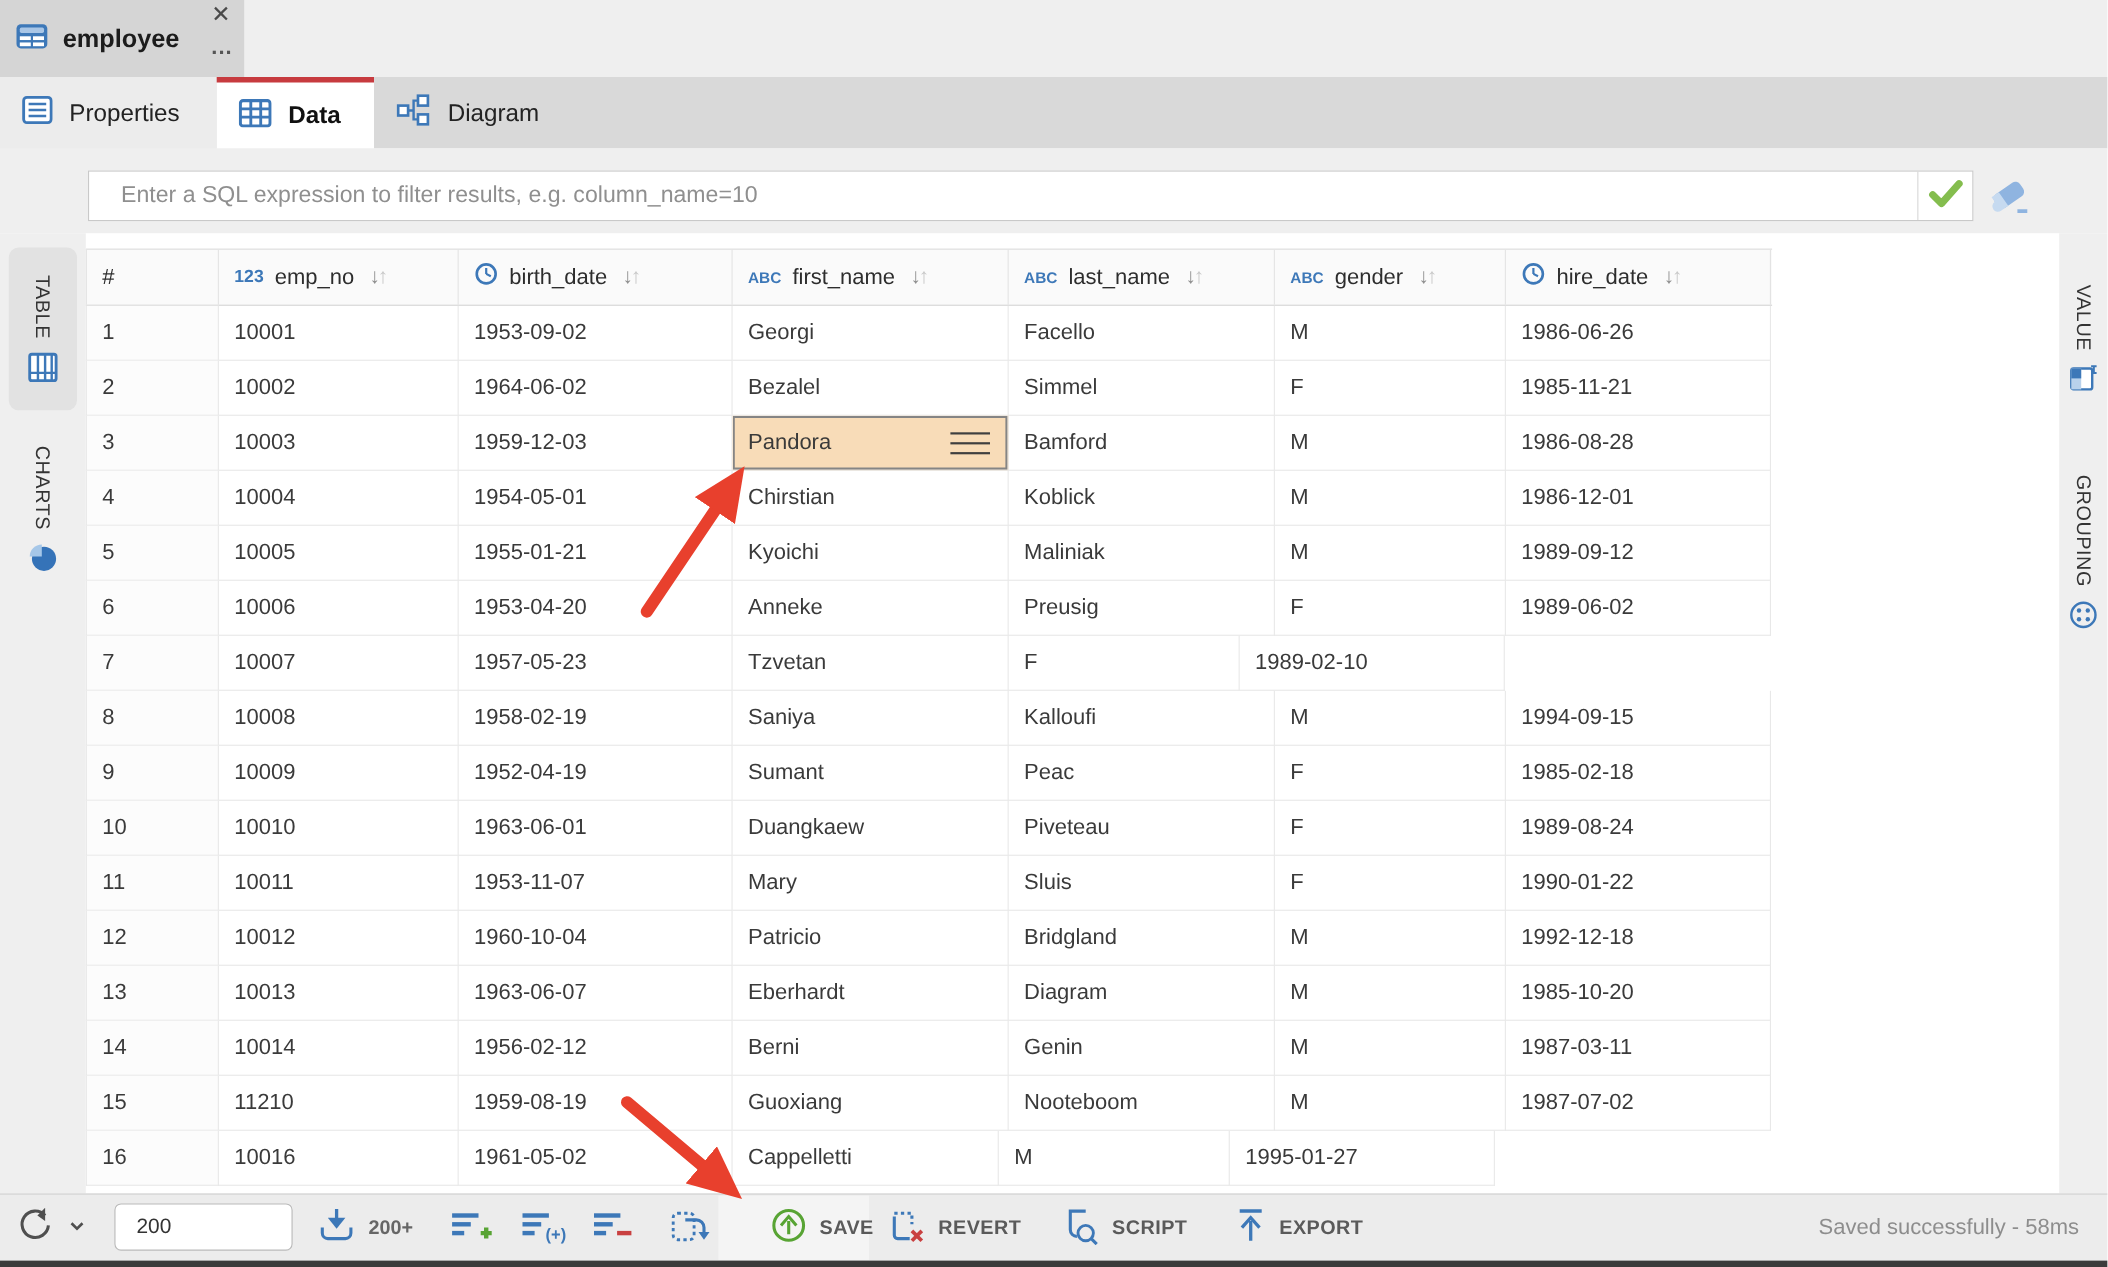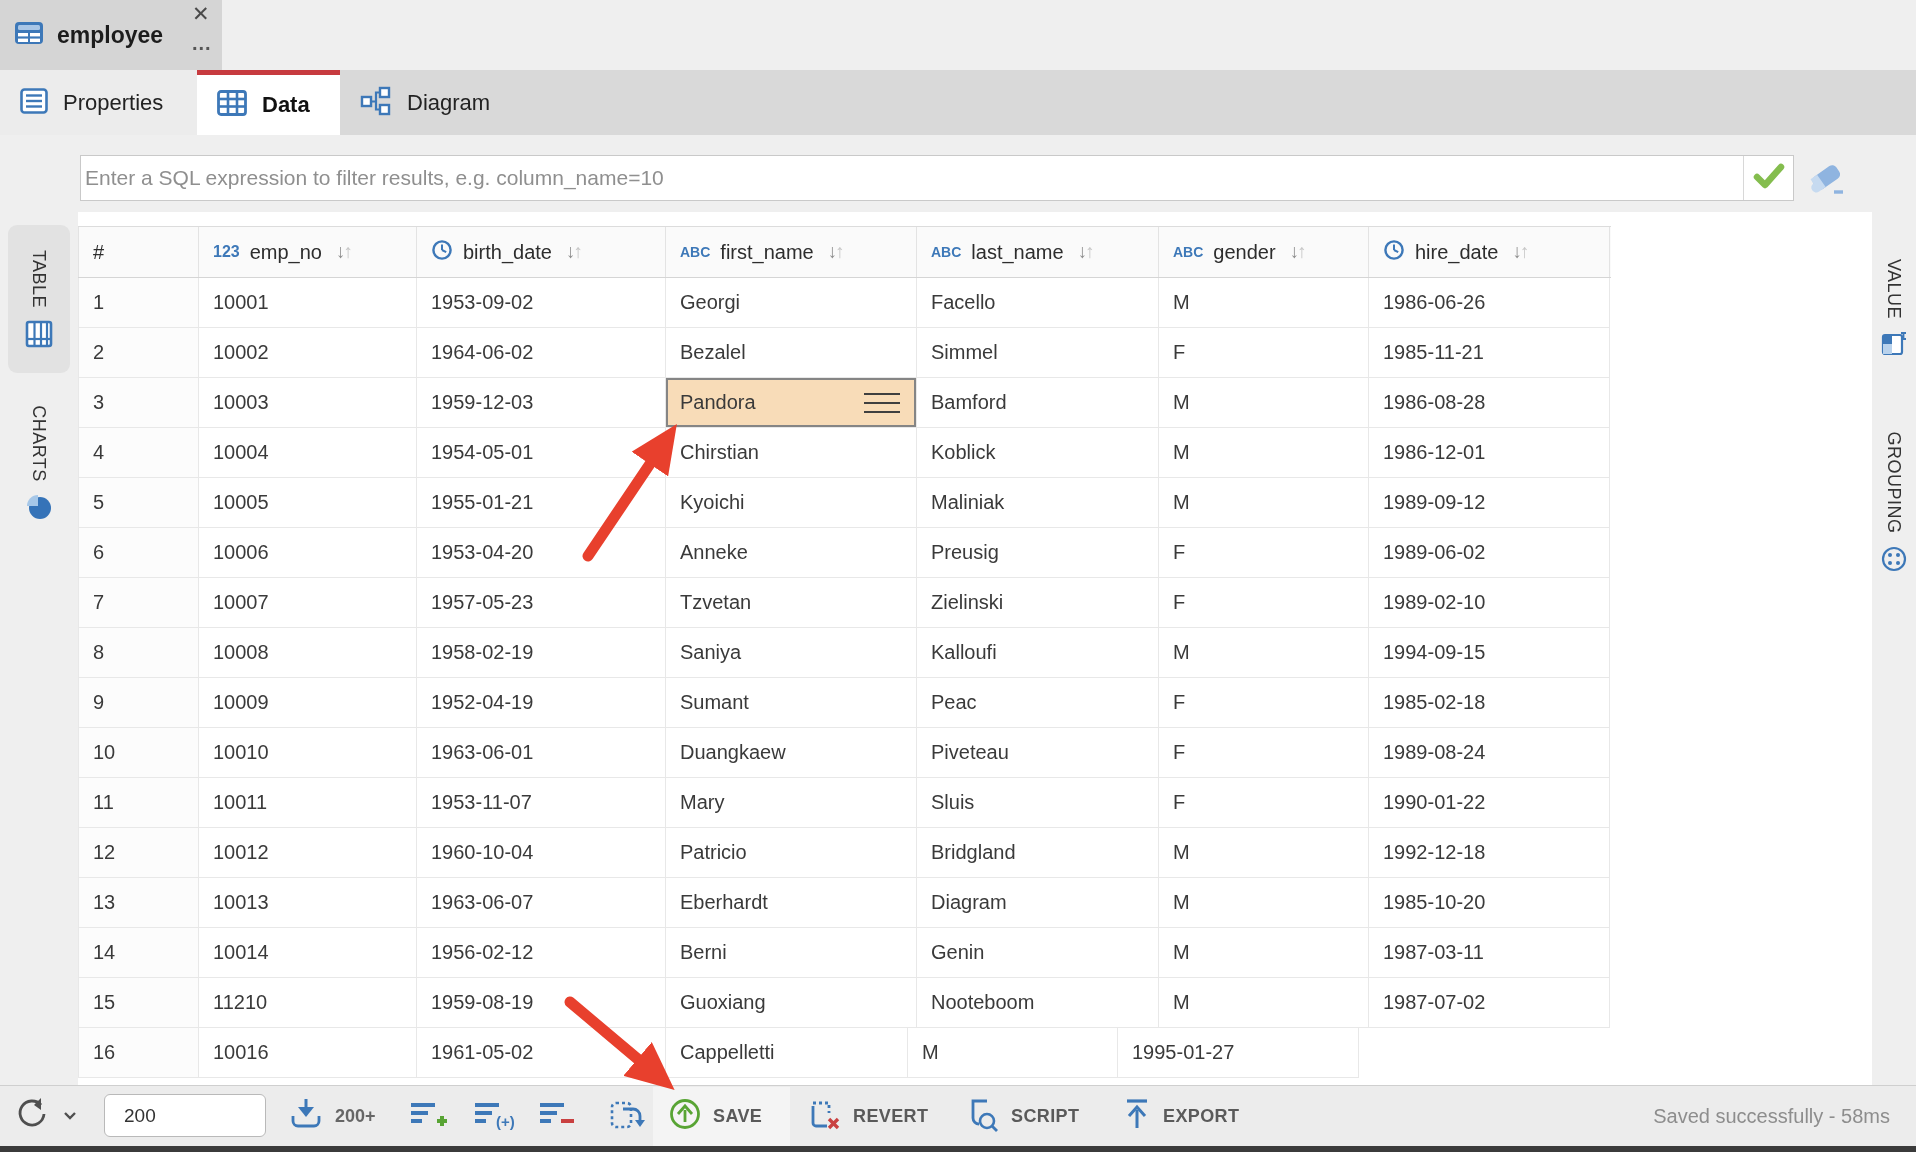--- a/index.html
+++ b/index.html
@@ -21,21 +21,21 @@
   .tab-data { left:197px; width:143px; background:#ffffff; border-top:5px solid #c73b3f; }
   .tab-diagram { left:340px; width:235px; }
   .tab-label { font-size:22px; color:#222; white-space:nowrap; }
   .tab-data .tab-label { font-weight:bold; color:#111; }
 
   
   .filterrow { position:absolute; left:0; top:135px; width:1916px; height:77px; background:#efefef; }
   .filter-box { position:absolute; left:80px; top:20px; width:1714px; height:46px; background:#fff;
     border:1px solid #c9c9c9; display:flex; align-items:stretch; }
   .filter-input { flex:1; border:none; outline:none; background:transparent; font-family:inherit;
-    font-size:21px; color:#737373; padding-left:4px; }
+    font-size:21px; color:#737373; padding-left:29px; }
   .filter-input::placeholder { color:#8f8f8f; }
   .filter-check { width:50px; border-left:1px solid #d8d8d8; display:flex; align-items:center; justify-content:center; }
   .filter-eraser { position:absolute; left:1806px; top:24px; }
 
   
   .rail-left  { position:absolute; left:0; top:212px; width:78px;  height:873px; background:#efefef; }
   .rail-right { position:absolute; left:1872px; top:212px; width:44px; height:873px; background:#efefef; }
   .rail-item { position:absolute; }
   .rot90 { transform-origin:0 0; transform:rotate(90deg) translateY(-62px);
     display:flex; align-items:center; justify-content:center; gap:12px; height:62px; }
@@ -319,21 +319,20 @@
         <div class="gcell" style="width: 251px;">Anneke</div>
         <div class="gcell" style="width: 242px;">Preusig</div>
         <div class="gcell" style="width: 210px;">F</div>
         <div class="gcell" style="width: 241px;">1989-06-02</div>
       </div>
       <div class="grow">
         <div class="gcell" style="width: 121px;">7</div>
         <div class="gcell" style="width: 218px;">10007</div>
         <div class="gcell" style="width: 249px;">1957-05-23</div>
         <div class="gcell" style="width: 251px;">Tzvetan</div>
-        <div class="gcell" style="width: 242px;">Zielinski</div>
         <div class="gcell" style="width: 210px;">F</div>
         <div class="gcell" style="width: 241px;">1989-02-10</div>
       </div>
       <div class="grow">
         <div class="gcell" style="width: 121px;">8</div>
         <div class="gcell" style="width: 218px;">10008</div>
         <div class="gcell" style="width: 249px;">1958-02-19</div>
         <div class="gcell" style="width: 251px;">Saniya</div>
         <div class="gcell" style="width: 242px;">Kalloufi</div>
         <div class="gcell" style="width: 210px;">M</div>
@@ -472,21 +471,21 @@
   <div class="tb" style="left:608px;">
     <span>
       <svg width="38" height="36" viewBox="0 0 38 36">
           <rect x="4" y="7" width="19" height="24" rx="4" fill="none" stroke="#3d78b8" stroke-width="2.6" stroke-dasharray="3 3"></rect>
           <path d="M15 13 h10 a7 7 0 0 1 7 7 v4" fill="none" stroke="#3d78b8" stroke-width="2.8"></path>
           <polygon points="27,24 37,24 32,31" fill="#3d78b8"></polygon>
         </svg>
     </span>
   </div>
   <div class="tb-save-bg"></div>
-  <div class="tb" style="left:668px;">
+  <div class="tb" style="left:700px;">
     <span>
       <svg width="34" height="34" viewBox="0 0 34 34">
           <circle cx="17" cy="17" r="13.5" fill="none" stroke="#58a434" stroke-width="2.8"></circle>
           <line x1="17" y1="25" x2="17" y2="13" stroke="#58a434" stroke-width="2.8"></line>
           <path d="M10 17 L17 9 L24 17" fill="none" stroke="#58a434" stroke-width="2.8"></path>
         </svg>
     </span>
     <span class="tb-label">SAVE</span>
   </div>
   <div class="tb" style="left:806px;">

